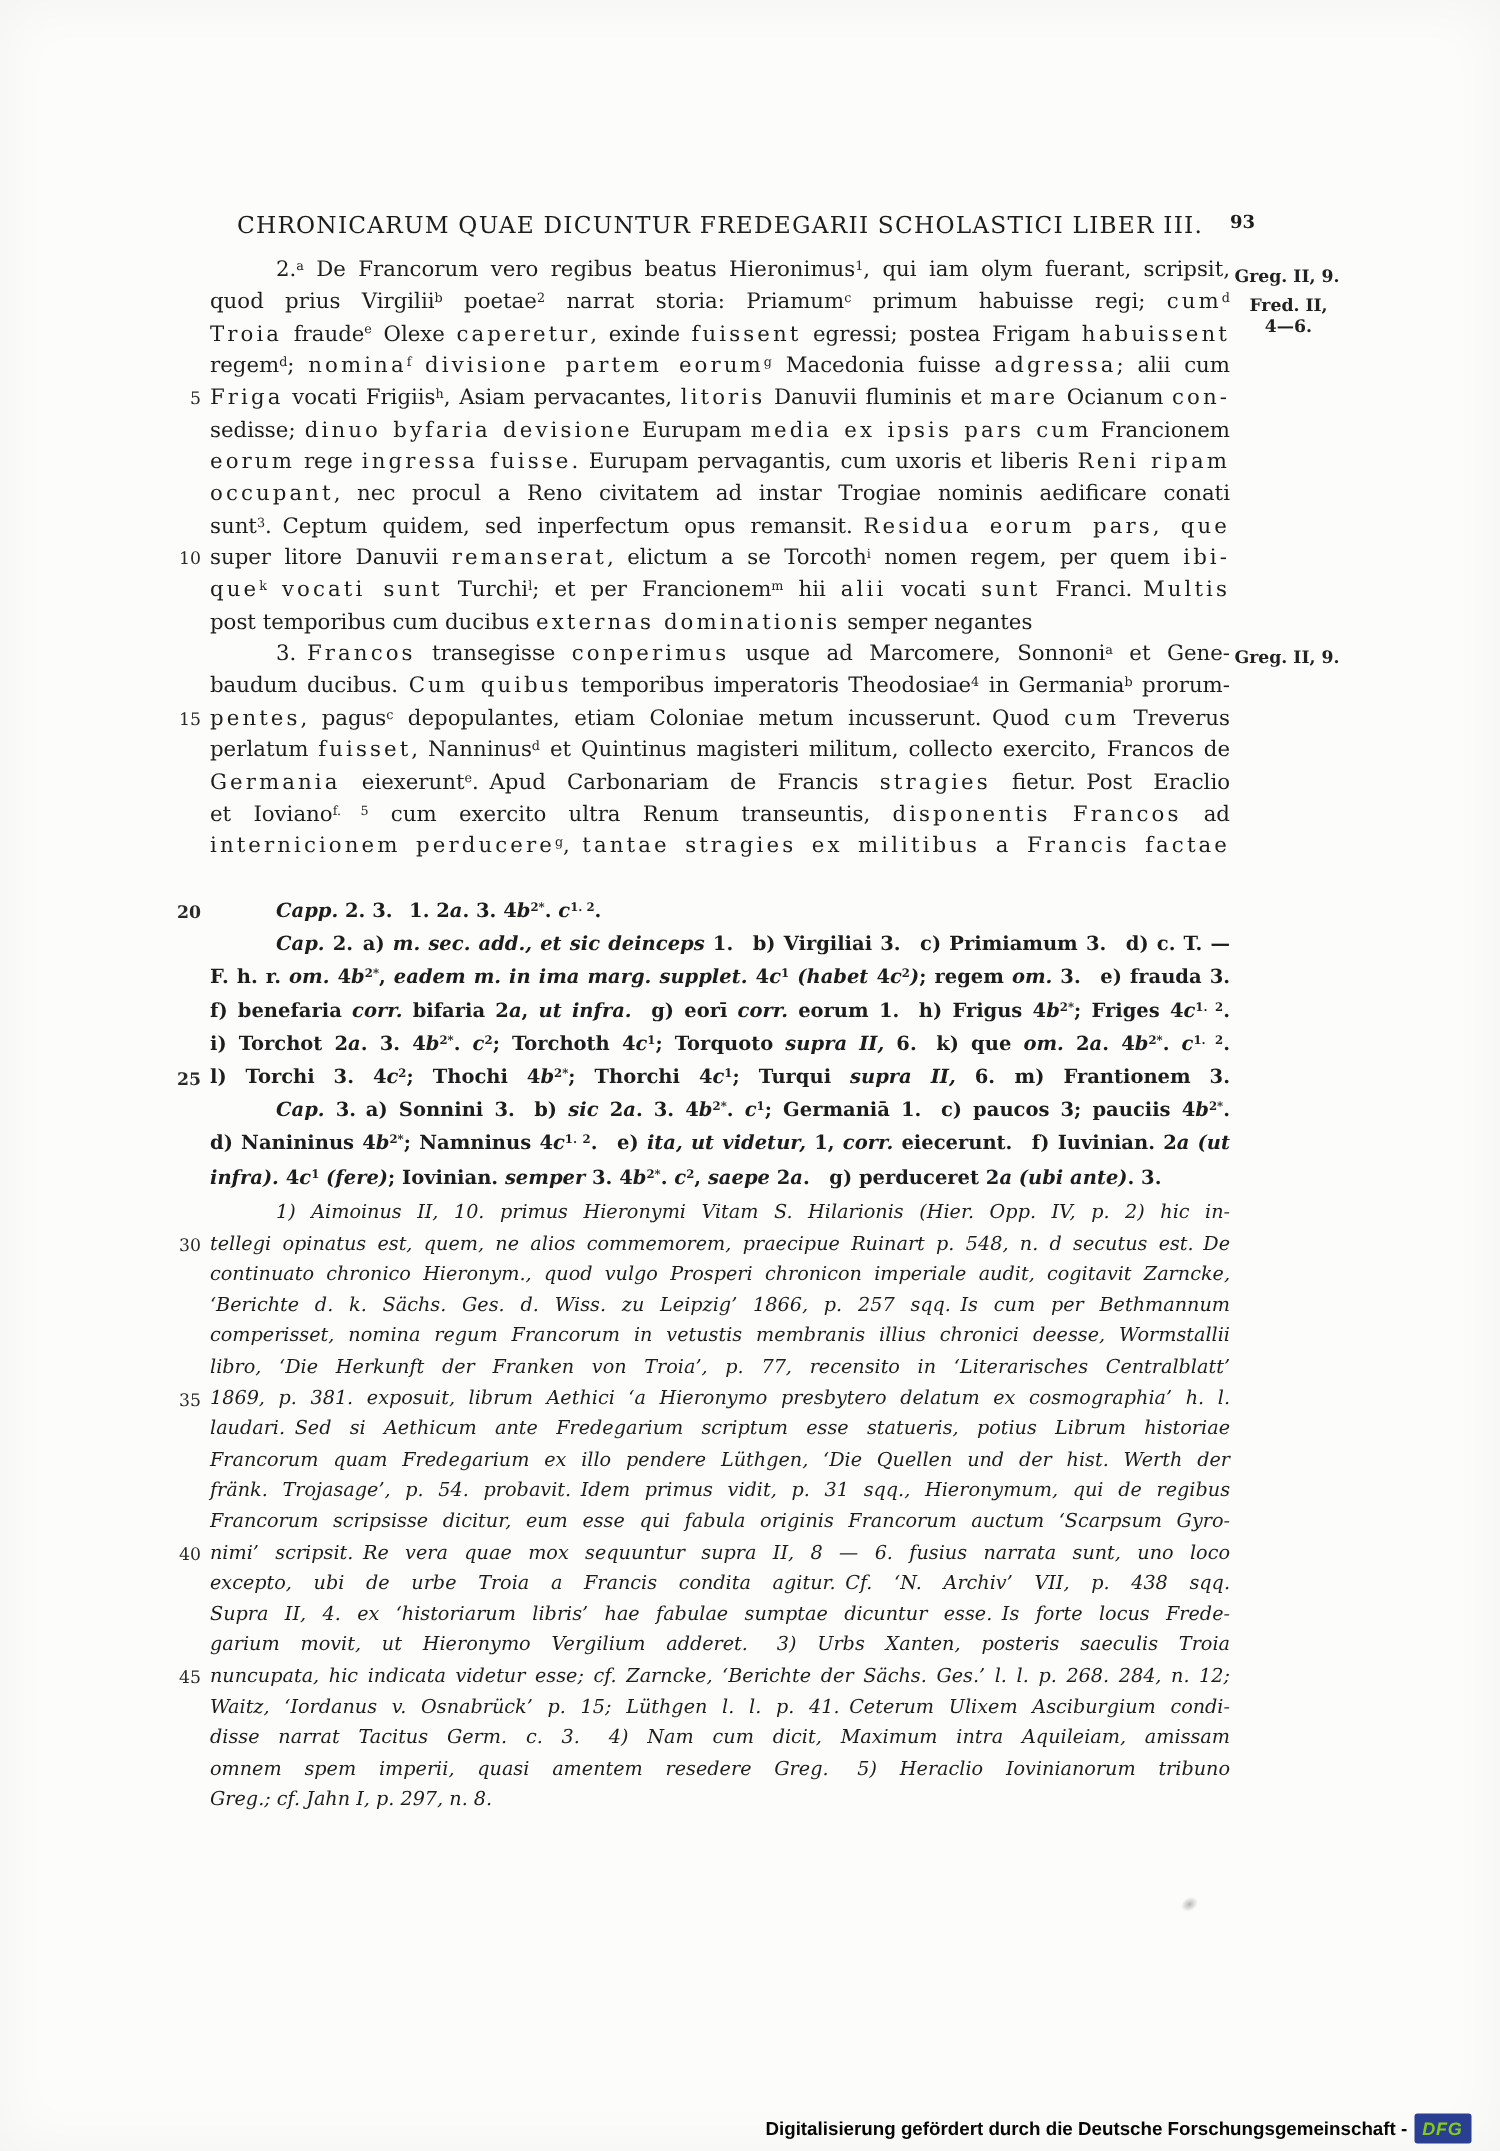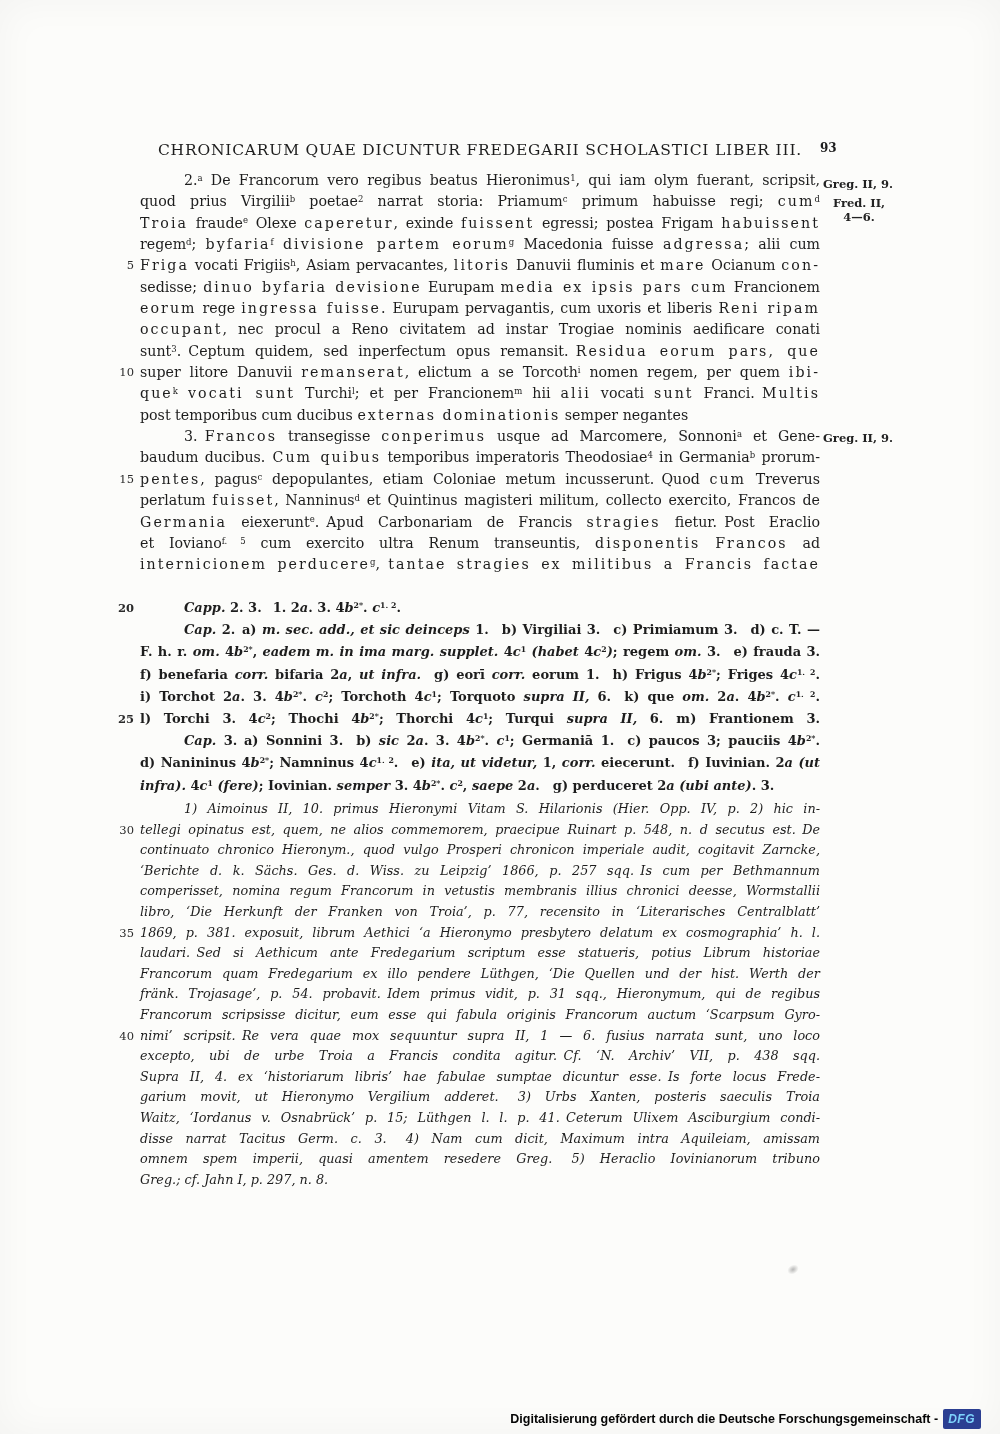--- a/index.html
+++ b/index.html
@@ -65,21 +65,21 @@
     transform:rotate(-30deg);
   }
   
   .footer{
     position:absolute;top:1407px;right:19px;height:24px;
     display:flex;align-items:center;gap:5px;
     font-family:"Liberation Sans", sans-serif;
     font-size:12.5px;font-weight:700;color:#050505;
   }
   .dfg-logo{
-    display:inline-block;background:#2b3f92;color:#7dd3fc;
+    display:inline-block;background:#2b3f92;color:#84cc16;
     font-family:"Liberation Sans", sans-serif;
     font-style:italic;font-weight:bold;font-size:12px;
     padding:3px 6px 3px 5px;border-radius:2px;letter-spacing:0.5px;
   }
 </style>
 </head>
 <body>
 
 <div class="page">
 
@@ -97,21 +97,21 @@
       <div class="tline indent">
         <span class="ltext">2.<sup>a</sup> De Francorum vero regibus beatus Hieronimus<sup>1</sup>, qui iam olym fuerant, scripsit,</span>
       </div>
       <div class="tline">
         <span class="ltext">quod prius Virgilii<sup>b</sup> poetae<sup>2</sup> narrat storia: Priamum<sup>c</sup> primum habuisse regi; <span class="sp">cum</span><sup>d</sup></span>
       </div>
       <div class="tline">
         <span class="ltext"><span class="sp">Troia</span> fraude<sup>e</sup> Olexe <span class="sp">caperetur</span>, exinde <span class="sp">fuissent</span> egressi; postea Frigam <span class="sp">habuissent</span></span>
       </div>
       <div class="tline">
-        <span class="ltext">regem<sup>d</sup>; <span class="sp">byfaria</span><sup>f</sup> <span class="sp">divisione partem eorum</span><sup>g</sup> Macedonia fuisse <span class="sp">adgressa</span>; alii cum</span>
+        <span class="ltext">regem<sup>d</sup>; <span class="sp">nomina</span><sup>f</sup> <span class="sp">divisione partem eorum</span><sup>g</sup> Macedonia fuisse <span class="sp">adgressa</span>; alii cum</span>
       </div>
       <div class="tline">
         <span class="lnum">5</span>
         <span class="ltext"><span class="sp">Friga</span> vocati Frigiis<sup>h</sup>, Asiam pervacantes, <span class="sp">litoris</span> Danuvii fluminis et <span class="sp">mare</span> Ocianum <span class="sp">con-</span></span>
       </div>
       <div class="tline">
         <span class="ltext">sedisse; <span class="sp">dinuo byfaria devisione</span> Eurupam <span class="sp">media ex ipsis pars cum</span> Francionem</span>
       </div>
       <div class="tline">
         <span class="ltext"><span class="sp">eorum</span> rege <span class="sp">ingressa fuisse</span>. Eurupam pervagantis, cum uxoris et liberis <span class="sp">Reni ripam</span></span>
@@ -219,30 +219,34 @@
         <span class="ltext">Francorum quam Fredegarium ex illo pendere Lüthgen, ‘Die Quellen und der hist. Werth der</span>
       </div>
       <div class="tline">
         <span class="ltext">fränk. Trojasage’, p. 54. probavit. Idem primus vidit, p. 31 sqq., Hieronymum, qui de regibus</span>
       </div>
       <div class="tline">
         <span class="ltext">Francorum scripsisse dicitur, eum esse qui fabula originis Francorum auctum ‘Scarpsum Gyro-</span>
       </div>
       <div class="tline">
         <span class="lnum">40</span>
-        <span class="ltext">nimi’ scripsit. Re vera quae mox sequuntur supra II, 1 — 6. fusius narrata sunt, uno loco</span>
+        <span class="ltext">nimi’ scripsit. Re vera quae mox sequuntur supra II, 8 — 6. fusius narrata sunt, uno loco</span>
       </div>
       <div class="tline">
         <span class="ltext">excepto, ubi de urbe Troia a Francis condita agitur. Cf. ‘N. Archiv’ VII, p. 438 sqq.</span>
       </div>
       <div class="tline">
         <span class="ltext">Supra II, 4. ex ‘historiarum libris’ hae fabulae sumptae dicuntur esse. Is forte locus Frede-</span>
       </div>
       <div class="tline">
         <span class="ltext">garium movit, ut Hieronymo Vergilium adderet.   3) Urbs Xanten, posteris saeculis Troia</span>
+      </div>
+      <div class="tline">
+        <span class="lnum">45</span>
+        <span class="ltext">nuncupata, hic indicata videtur esse; cf. Zarncke, ‘Berichte der Sächs. Ges.’ l. l. p. 268. 284, n. 12;</span>
       </div>
       <div class="tline">
         <span class="ltext">Waitz, ‘Iordanus v. Osnabrück’ p. 15; Lüthgen l. l. p. 41. Ceterum Ulixem Asciburgium condi-</span>
       </div>
       <div class="tline">
         <span class="ltext">disse narrat Tacitus Germ. c. 3.   4) Nam cum dicit, Maximum intra Aquileiam, amissam</span>
       </div>
       <div class="tline">
         <span class="ltext">omnem spem imperii, quasi amentem resedere Greg.   5) Heraclio Iovinianorum tribuno</span>
       </div>

